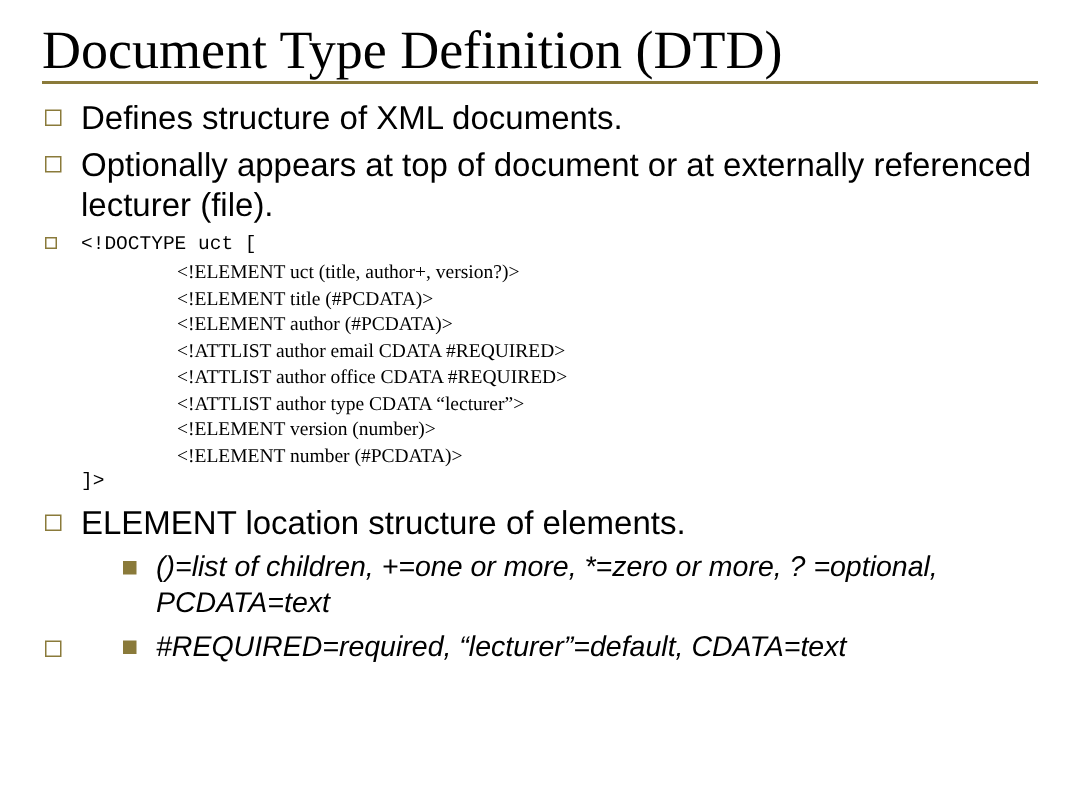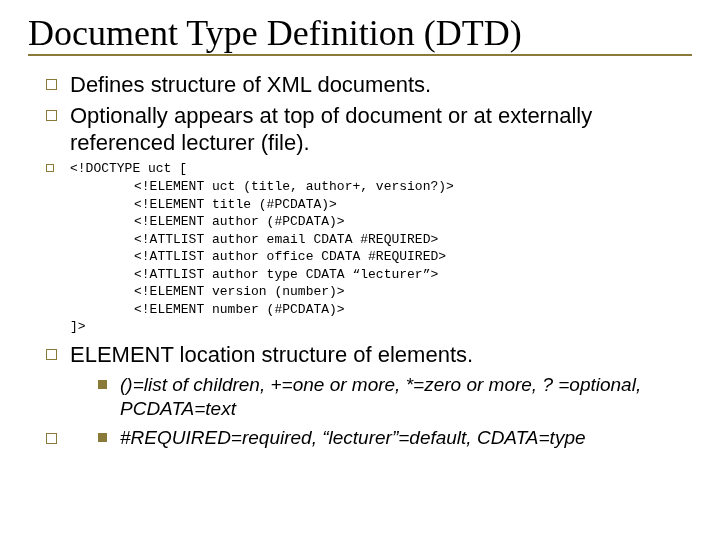--- a/index.html
+++ b/index.html
@@ -21,21 +21,21 @@
     font-weight: normal;
     color: #000;
     border-bottom: 2px solid #8a7a3a;
     padding-bottom: 0;
     margin-bottom: 10px;
     white-space: nowrap;
   }
   ul.level1 {
     list-style: none;
     padding: 0;
-    margin: 16px;
+    margin: 0;
   }
   ul.level1 > li {
     position: relative;
     padding-left: 26px;
     margin-bottom: 4px;
     font-size: 22px;
     line-height: 1.22;
   }
   ul.level1 > li > .bullet {
     position: absolute;
@@ -58,20 +58,21 @@
   .code {
     font-family: "Courier New", Courier, monospace;
     font-size: 13px;
     line-height: 1.35;
     white-space: pre;
     margin: 2px 0 6px 0;
   }
   .code .indent {
     display: block;
     padding-left: 64px;
+    font-family: Liberation Serif, serif;
   }
   ul.level2 {
     list-style: none;
     padding: 0;
     margin: 4px 0 6px 0;
   }
   ul.level2 > li {
     position: relative;
     padding-left: 50px;
     font-size: 19px;
@@ -120,19 +121,19 @@
           <span>()=list of children, +=one or more, *=zero or more, ?&nbsp;=optional, PCDATA=text</span>
         </li>
       </ul>
     </li>
 
     <li>
       <span class="bullet"></span>
       <ul class="level2">
         <li>
           <span class="bullet"></span>
-          <span>#REQUIRED=required, “lecturer”=default, CDATA=type</span>
+          <span>#REQUIRED=required, “lecturer”=default, CDATA=text</span>
         </li>
       </ul>
     </li>
 
   </ul>
 </div>
 
 </body></html>

